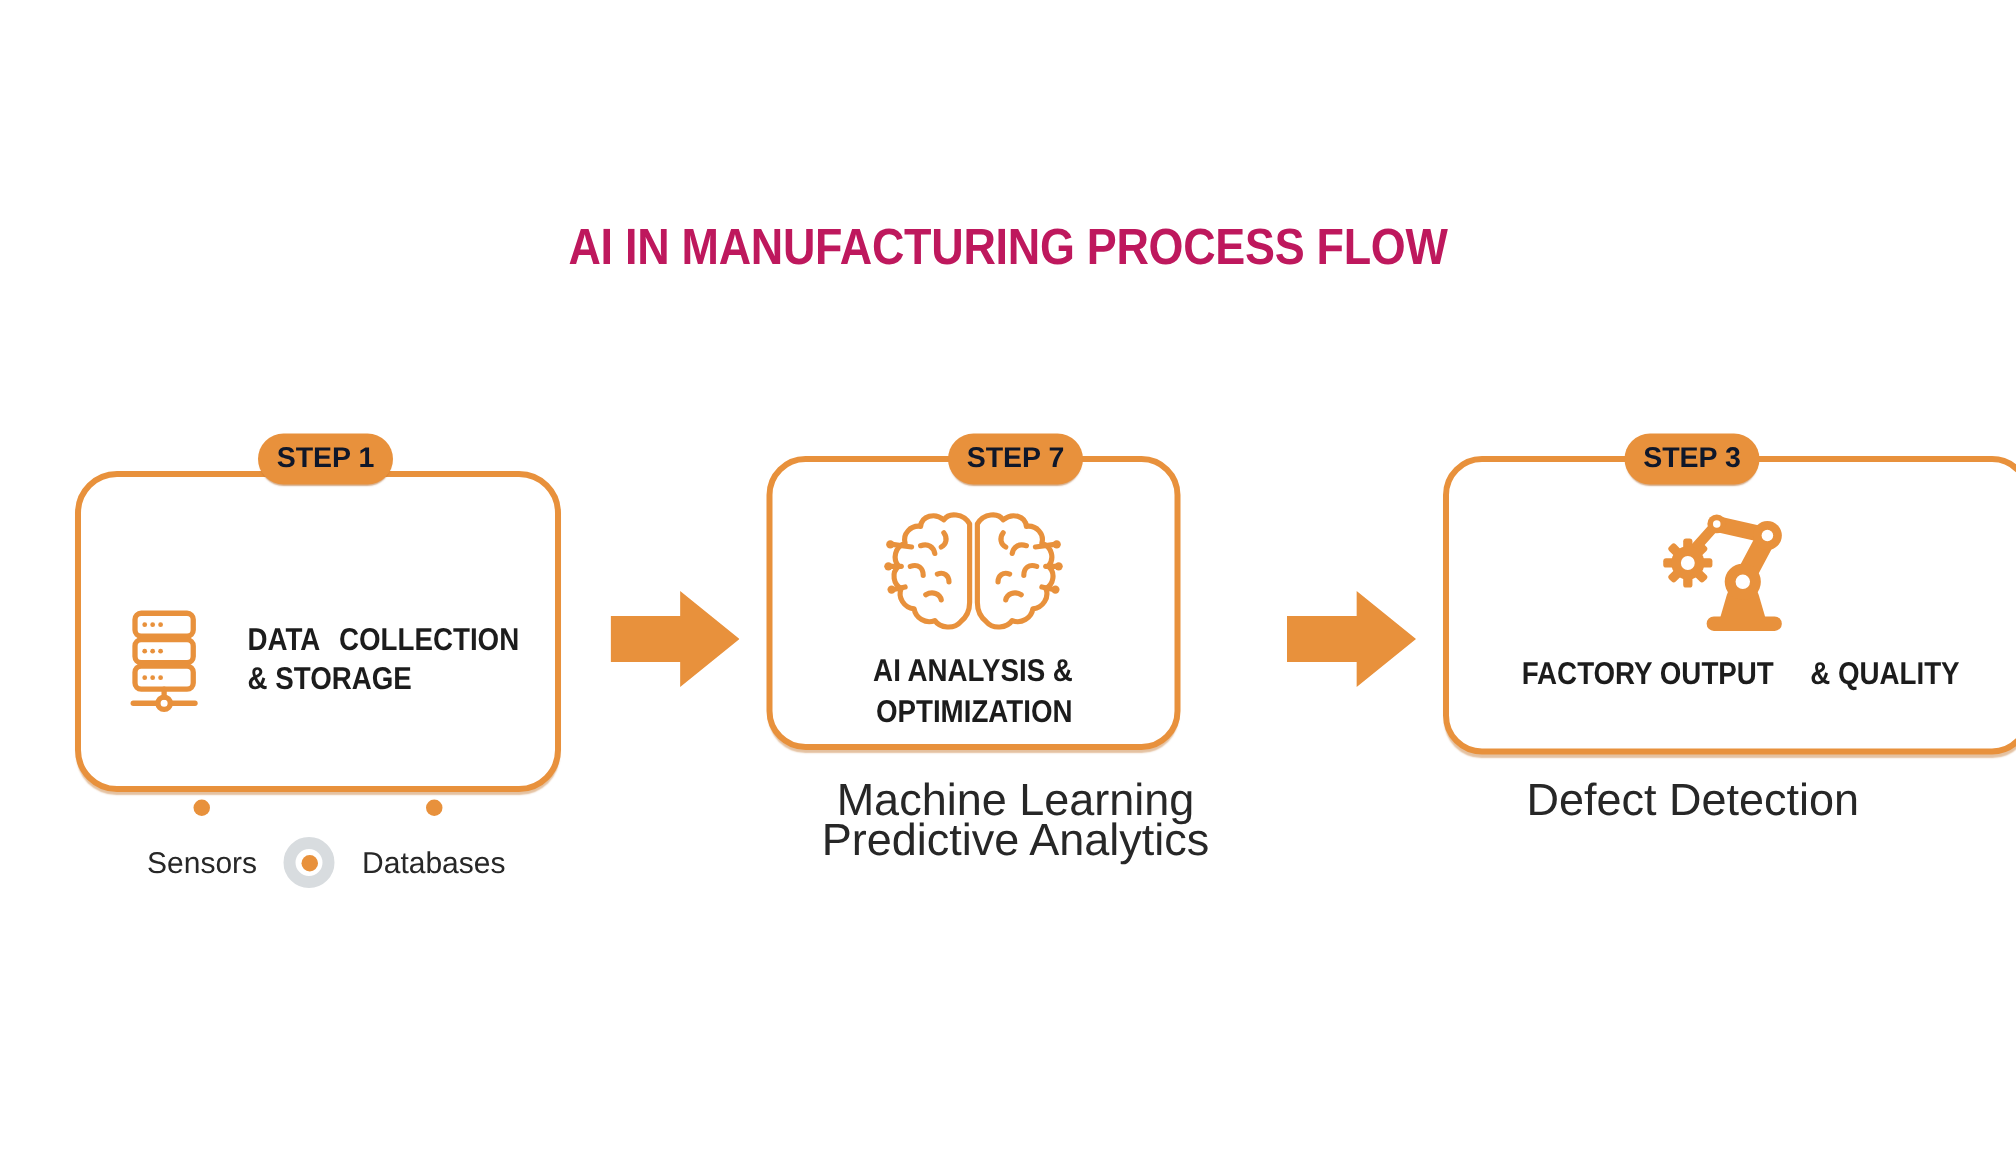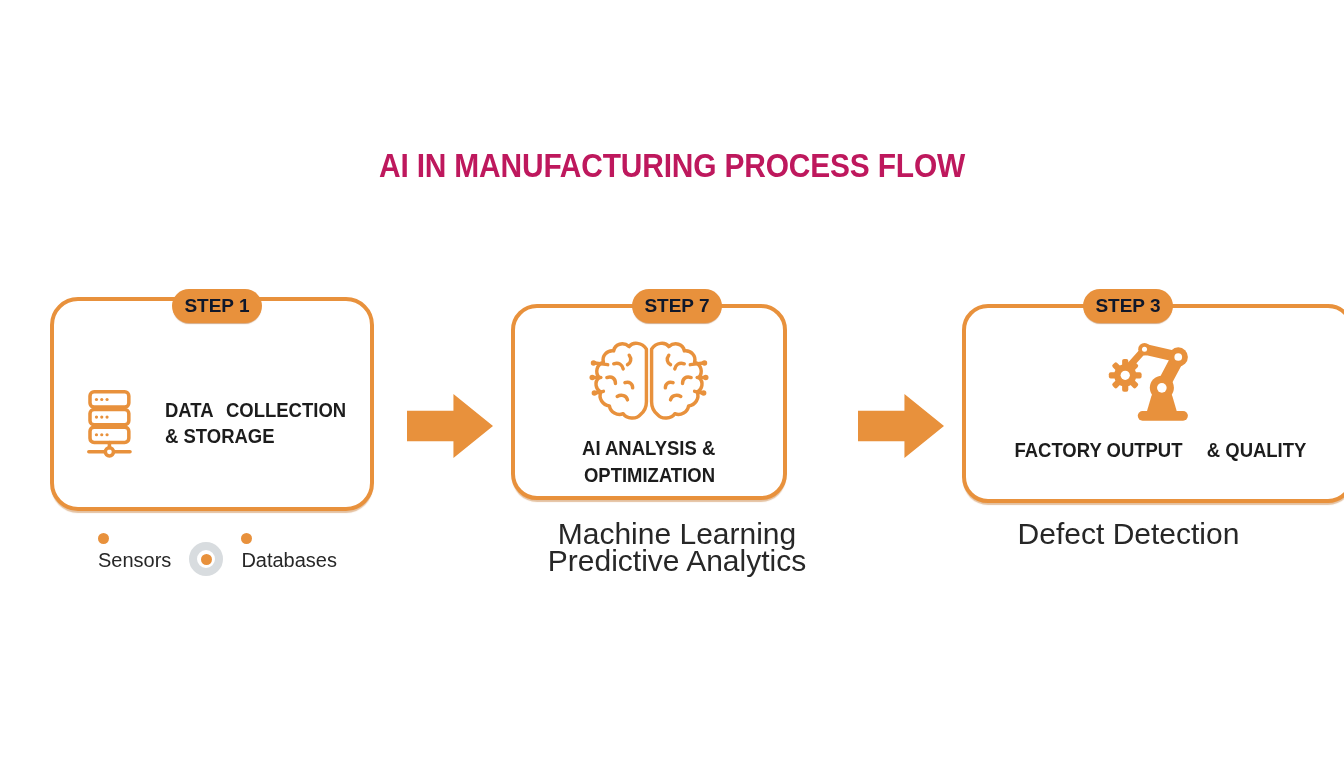--- a/index.html
+++ b/index.html
@@ -18,21 +18,21 @@
     text-align:center;font-size:34px;font-weight:700;color:#be185d;
     letter-spacing:-0.2px;
   }
   .cond{display:inline-block;transform:scaleX(0.88);transform-origin:center;}
   .cond-left{display:inline-block;transform:scaleX(0.88);transform-origin:left center;}
 
   .card{
     position:absolute;border:4px solid var(--accent);border-radius:28px;background:#fff;
     box-shadow:0 3px 1px -1px rgba(196,118,44,.45);
   }
-  .card1{left:50px;top:297px;width:324px;height:214px;}
+  .card1{left:50px;top:314px;width:324px;height:214px;}
   .card2{left:511px;top:304px;width:276px;height:196px;border-radius:26px;}
   .card3{left:962px;top:304px;width:392px;height:199px;border-radius:26px;}
 
   .badge{
     position:absolute;width:90px;height:34px;border-radius:17px;
     background:var(--accent);color:#0f172a;z-index:3;
     display:flex;align-items:center;justify-content:center;
     font-size:19px;font-weight:700;white-space:nowrap;
     box-shadow:0 2px 1px -1px rgba(176,100,34,.55);
   }
@@ -64,21 +64,21 @@
     position:absolute;text-align:center;color:var(--body);
     font-size:30px;line-height:27px;
   }
   .sub2{left:511px;top:520px;width:332px;}
   .sub3{left:962px;top:520px;width:333px;}
 
   .legend{
     position:absolute;left:50px;top:533px;width:335px;
     display:flex;justify-content:center;align-items:flex-end;gap:18px;
   }
-  .legend-item{display:flex;flex-direction:column;align-items:flex-start;gap:4px;}
+  .legend-item{display:flex;flex-direction:column;align-items:center;gap:20px;}
   .legend-dot{width:11px;height:11px;border-radius:50%;background:var(--accent);}
   .legend-label{font-size:20px;color:var(--body);line-height:24px;}
   .ring{
     width:34px;height:34px;border-radius:50%;border:8px solid var(--ring);
     display:flex;align-items:center;justify-content:center;margin-bottom:-4px;background:#fff;
   }
   .ring-dot{width:11px;height:11px;border-radius:50%;background:var(--accent);}
 </style>
 </head>
 <body>

